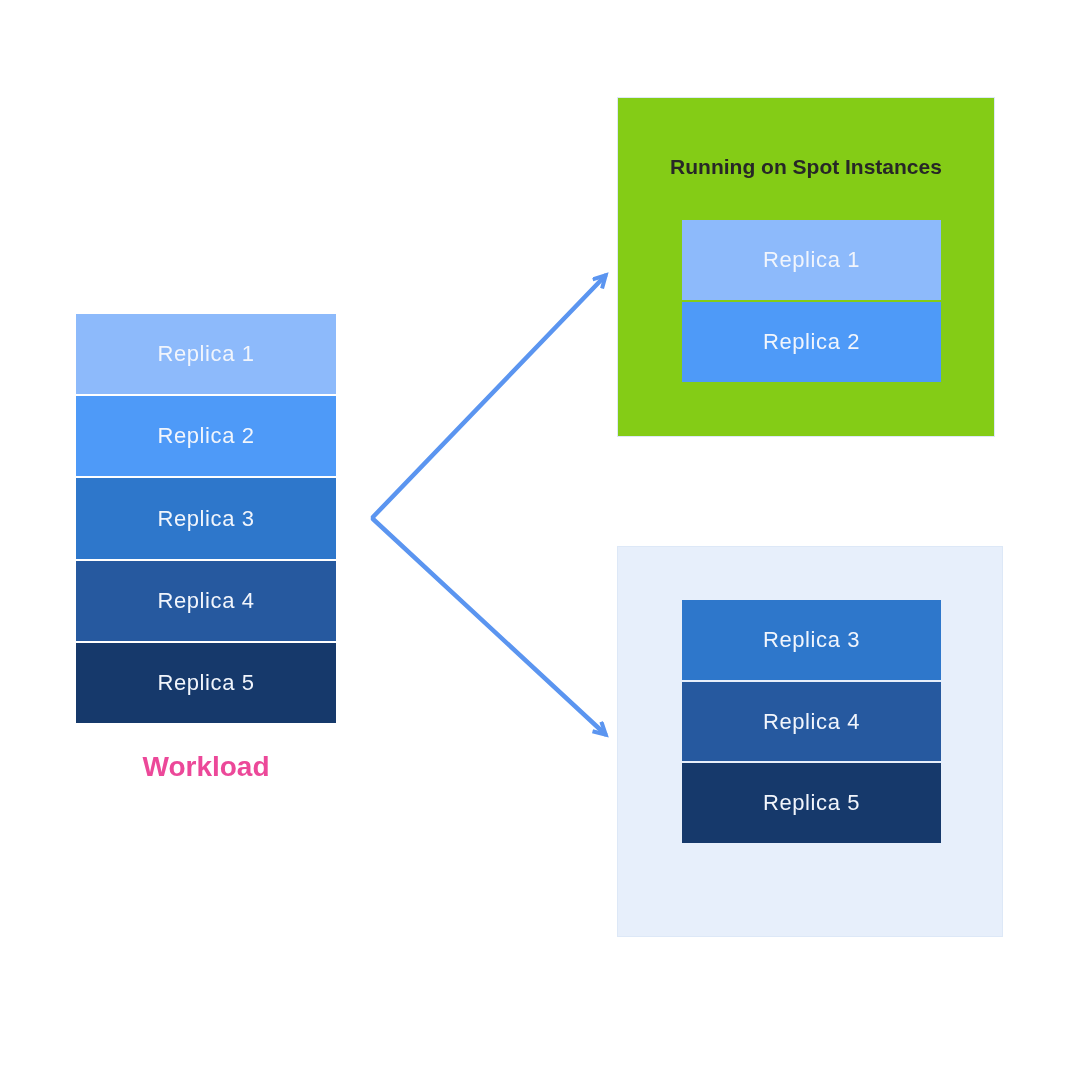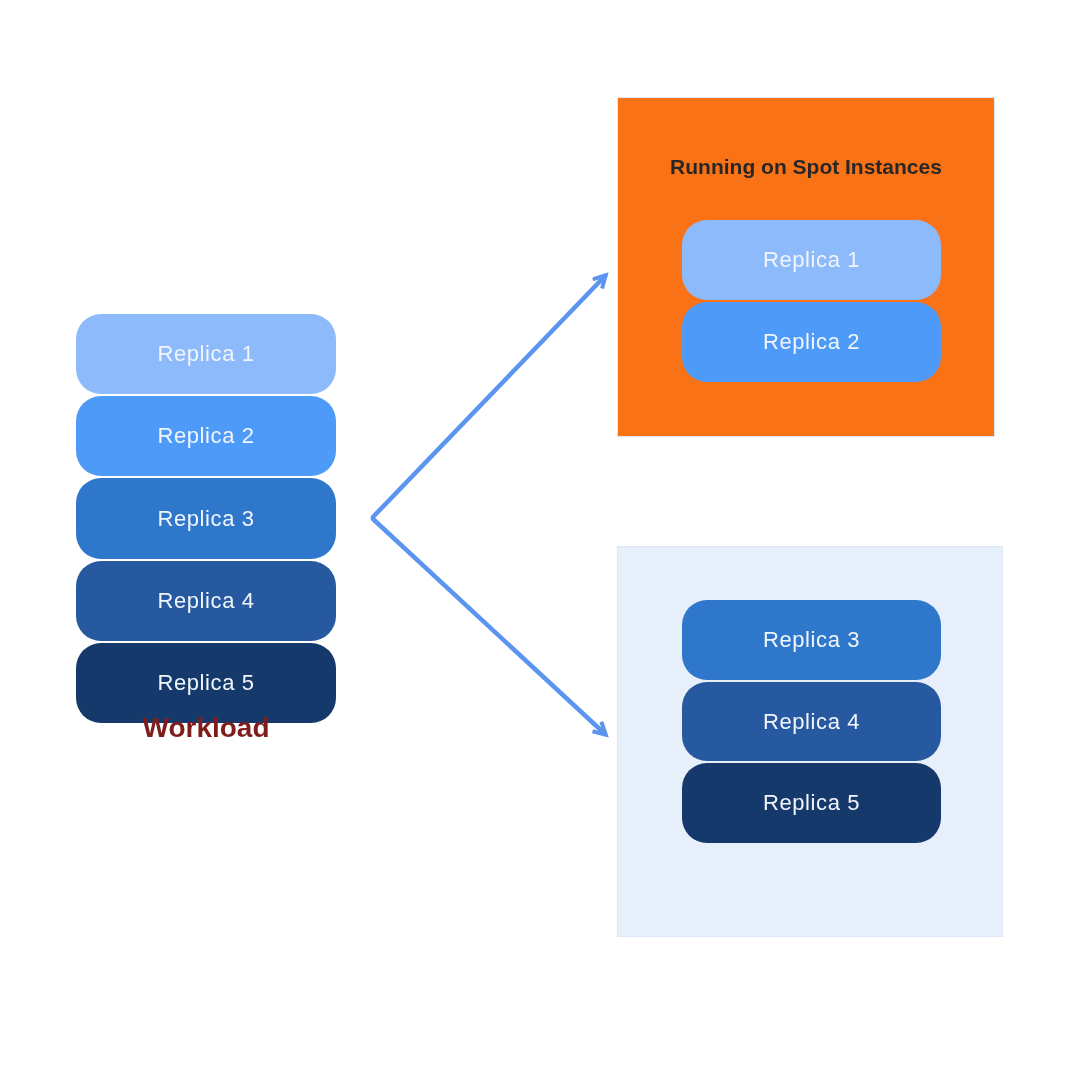--- a/index.html
+++ b/index.html
@@ -29,31 +29,30 @@
   }
   .replica-bar {
     flex: 1 1 0;
     display: flex;
     align-items: center;
     justify-content: center;
     color: #F1F5FC;
     font-size: 22px;
     font-weight: 400;
     letter-spacing: 0.6px;
-    border-radius: 25px;
   }
   .workload-label {
     position: absolute;
     left: 76px;
-    top: 712px;
+    top: 751px;
     width: 260px;
     text-align: center;
     font-size: 28px;
     font-weight: 700;
-    color: #7f1d1d;
+    color: #ec4899;
   }
 
   
   .panel {
     position: absolute;
     background: #E7EFFB;
     border: 1px solid #dde8f7;
     box-sizing: border-box;
   }
   .panel-spot {
@@ -125,21 +124,21 @@
   <svg class="arrows-svg" viewBox="0 0 1080 1080" xmlns="http://www.w3.org/2000/svg">
     <defs>
       <marker id="arrowhead" markerUnits="userSpaceOnUse" markerWidth="22" markerHeight="22" refX="12" refY="7.5" orient="auto">
         <polyline points="1,1 13,7.5 1,14" fill="none" stroke-width="4" stroke="#5B95F0"></polyline>
       </marker>
     </defs>
     <line x1="373" y1="517" x2="605" y2="276" stroke-width="4.5" stroke-linecap="round" marker-end="url(#arrowhead)" stroke="#5B95F0"></line>
     <line x1="373" y1="519" x2="605" y2="734" stroke-width="4.5" stroke-linecap="round" marker-end="url(#arrowhead)" stroke="#5B95F0"></line>
   </svg>
 
-  <div class="panel panel-spot" style="background-color: #f97316;">
+  <div class="panel panel-spot" style="background-color: #84cc16;">
     <div class="panel-title">Running on Spot Instances</div>
     <div class="panel-bars">
       <div class="replica-bar" style="background-color: rgb(141, 186, 251);">Replica 1</div>
       <div class="replica-bar" style="background-color: rgb(78, 154, 248);">Replica 2</div>
     </div>
   </div>
 
   <div class="panel panel-ondemand" style="background-color: rgb(231, 239, 251);">
     <div class="panel-bars">
       <div class="replica-bar" style="background-color: rgb(46, 119, 203);">Replica 3</div>

